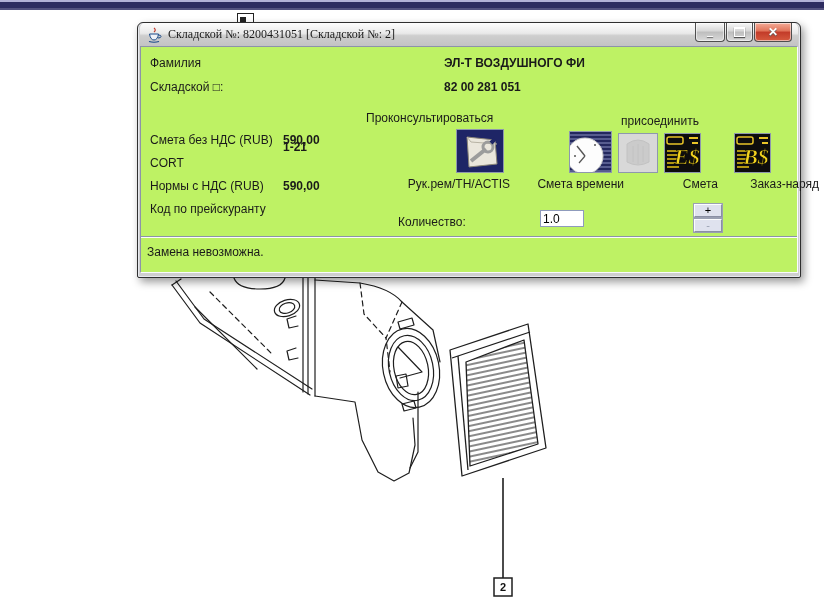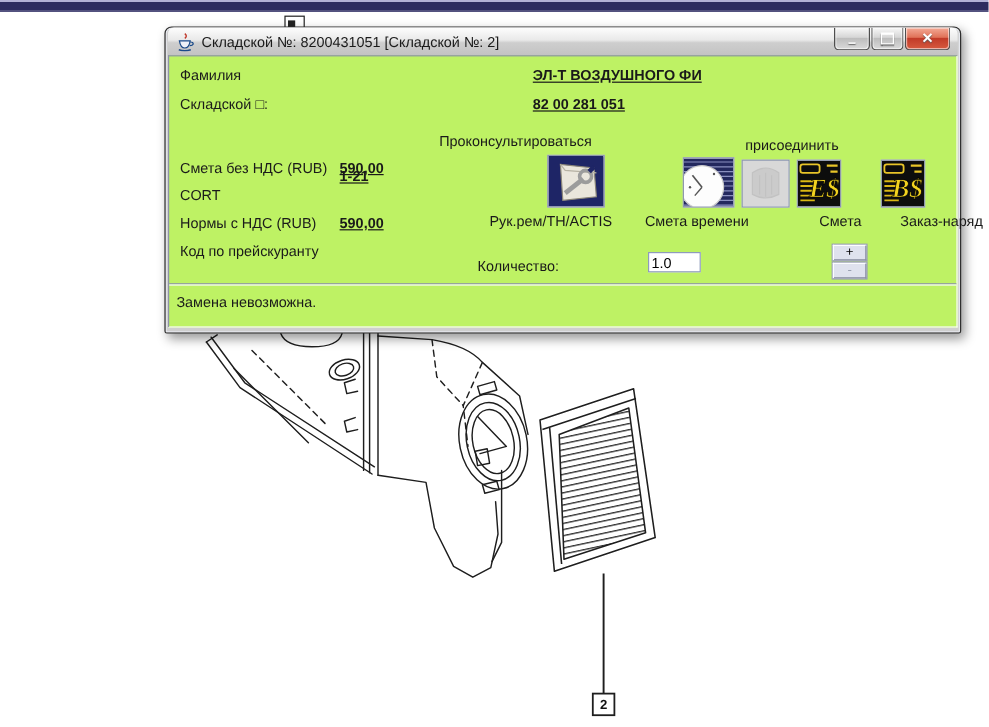--- a/index.html
+++ b/index.html
@@ -11,37 +11,37 @@
   .callout1{position:absolute;left:237px;top:13px;width:15px;height:9px;border:1.5px solid #222;background:#fff;}
   .callout1 .fill{position:absolute;left:2px;bottom:0;width:6px;height:6px;background:#222;}
   .diagram{position:absolute;left:150px;top:272px;width:410px;height:334px;z-index:1;}
   
   .dialog{position:absolute;left:137px;top:22px;width:664px;height:256px;z-index:10;
           background:#cfcfcf;border:1px solid #2f2f2f;border-radius:6px 6px 2px 2px;
           box-shadow:3px 4px 9px rgba(0,0,0,.4), inset 0 0 0 1px #e6e8ee;
           padding:0 2px 3px 2px;box-sizing:border-box;}
   .titlebar{position:relative;height:23px;display:flex;align-items:center;gap:6px;padding-left:6px;
             background:linear-gradient(#fdfdfd,#e9e9e9 45%,#cecece 55%,#c3c3c3);
-            border-radius:5px 5px 0 0;}
+            border-radius:5px 5px 0 0;font-family:Liberation Serif, serif;}
   .title-text{font-size:12px;color:#1a1a1a;white-space:nowrap;}
   .winbtns{position:absolute;right:6px;top:0;display:flex;}
   .wb{height:19px;border:1px solid #4e4e4e;border-top:none;border-radius:0 0 4px 4px;margin-left:1px;
       display:flex;align-items:center;justify-content:center;
       background:linear-gradient(#f8f8f8,#d6d6d6 45%,#bdbdbd 50%,#dadada);
       box-shadow:inset 0 0 0 1px rgba(255,255,255,.55);box-sizing:border-box;}
   .wb.min{width:30px;} .wb.max{width:27px;} 
   .wb.close{width:38px;background:linear-gradient(#f4ab97,#e07258 45%,#c23b28 50%,#d65a3f);}
   .wb span{font-size:12px;font-weight:bold;color:#fff;text-shadow:0 1px 1px #555;line-height:10px;}
   .wb.min span{margin-top:6px;}
   .maxbox{display:block;width:9px;height:7px;border:1px solid #fff;border-top-width:2px;
           box-shadow:0 1px 1px #555;}
   .content{position:relative;height:225px;background:#bef264;
            border:1px solid;border-color:#8d93a8 #fafbff #fafbff #8d93a8;font-size:12px;color:#1a1a1a;}
   .abs{position:absolute;white-space:nowrap;}
-  .val{font-weight:700;text-decoration:underline;}
+  .val{font-weight:700;}
   .icon-btn{position:absolute;padding:0;margin:0;border:1px solid #8e98ad;background:#dfe2ee;
             box-shadow:1px 1px 0 #fff inset, -1px -1px 0 #aab0c0 inset;cursor:pointer;}
   .icon-btn svg{display:block;}
   .ctr{text-align:right;}
   .qty-input{position:absolute;width:44px;height:17px;border:1px solid #8f9bbc;background:#fff;
              font-family:"Liberation Sans",sans-serif;font-size:12px;padding:0 2px;box-sizing:border-box;}
   .stepper{position:absolute;width:28px;height:13px;font-size:11px;line-height:9px;text-align:center;
            background:#dfe2ee;border:1px solid;border-color:#fcfdff #8a8fa4 #8a8fa4 #fcfdff;
            box-shadow:0 0 0 1px #9aa0b2;cursor:pointer;padding:0;}
   .stepper.disabled{color:#9aa0b2;cursor:default;}

